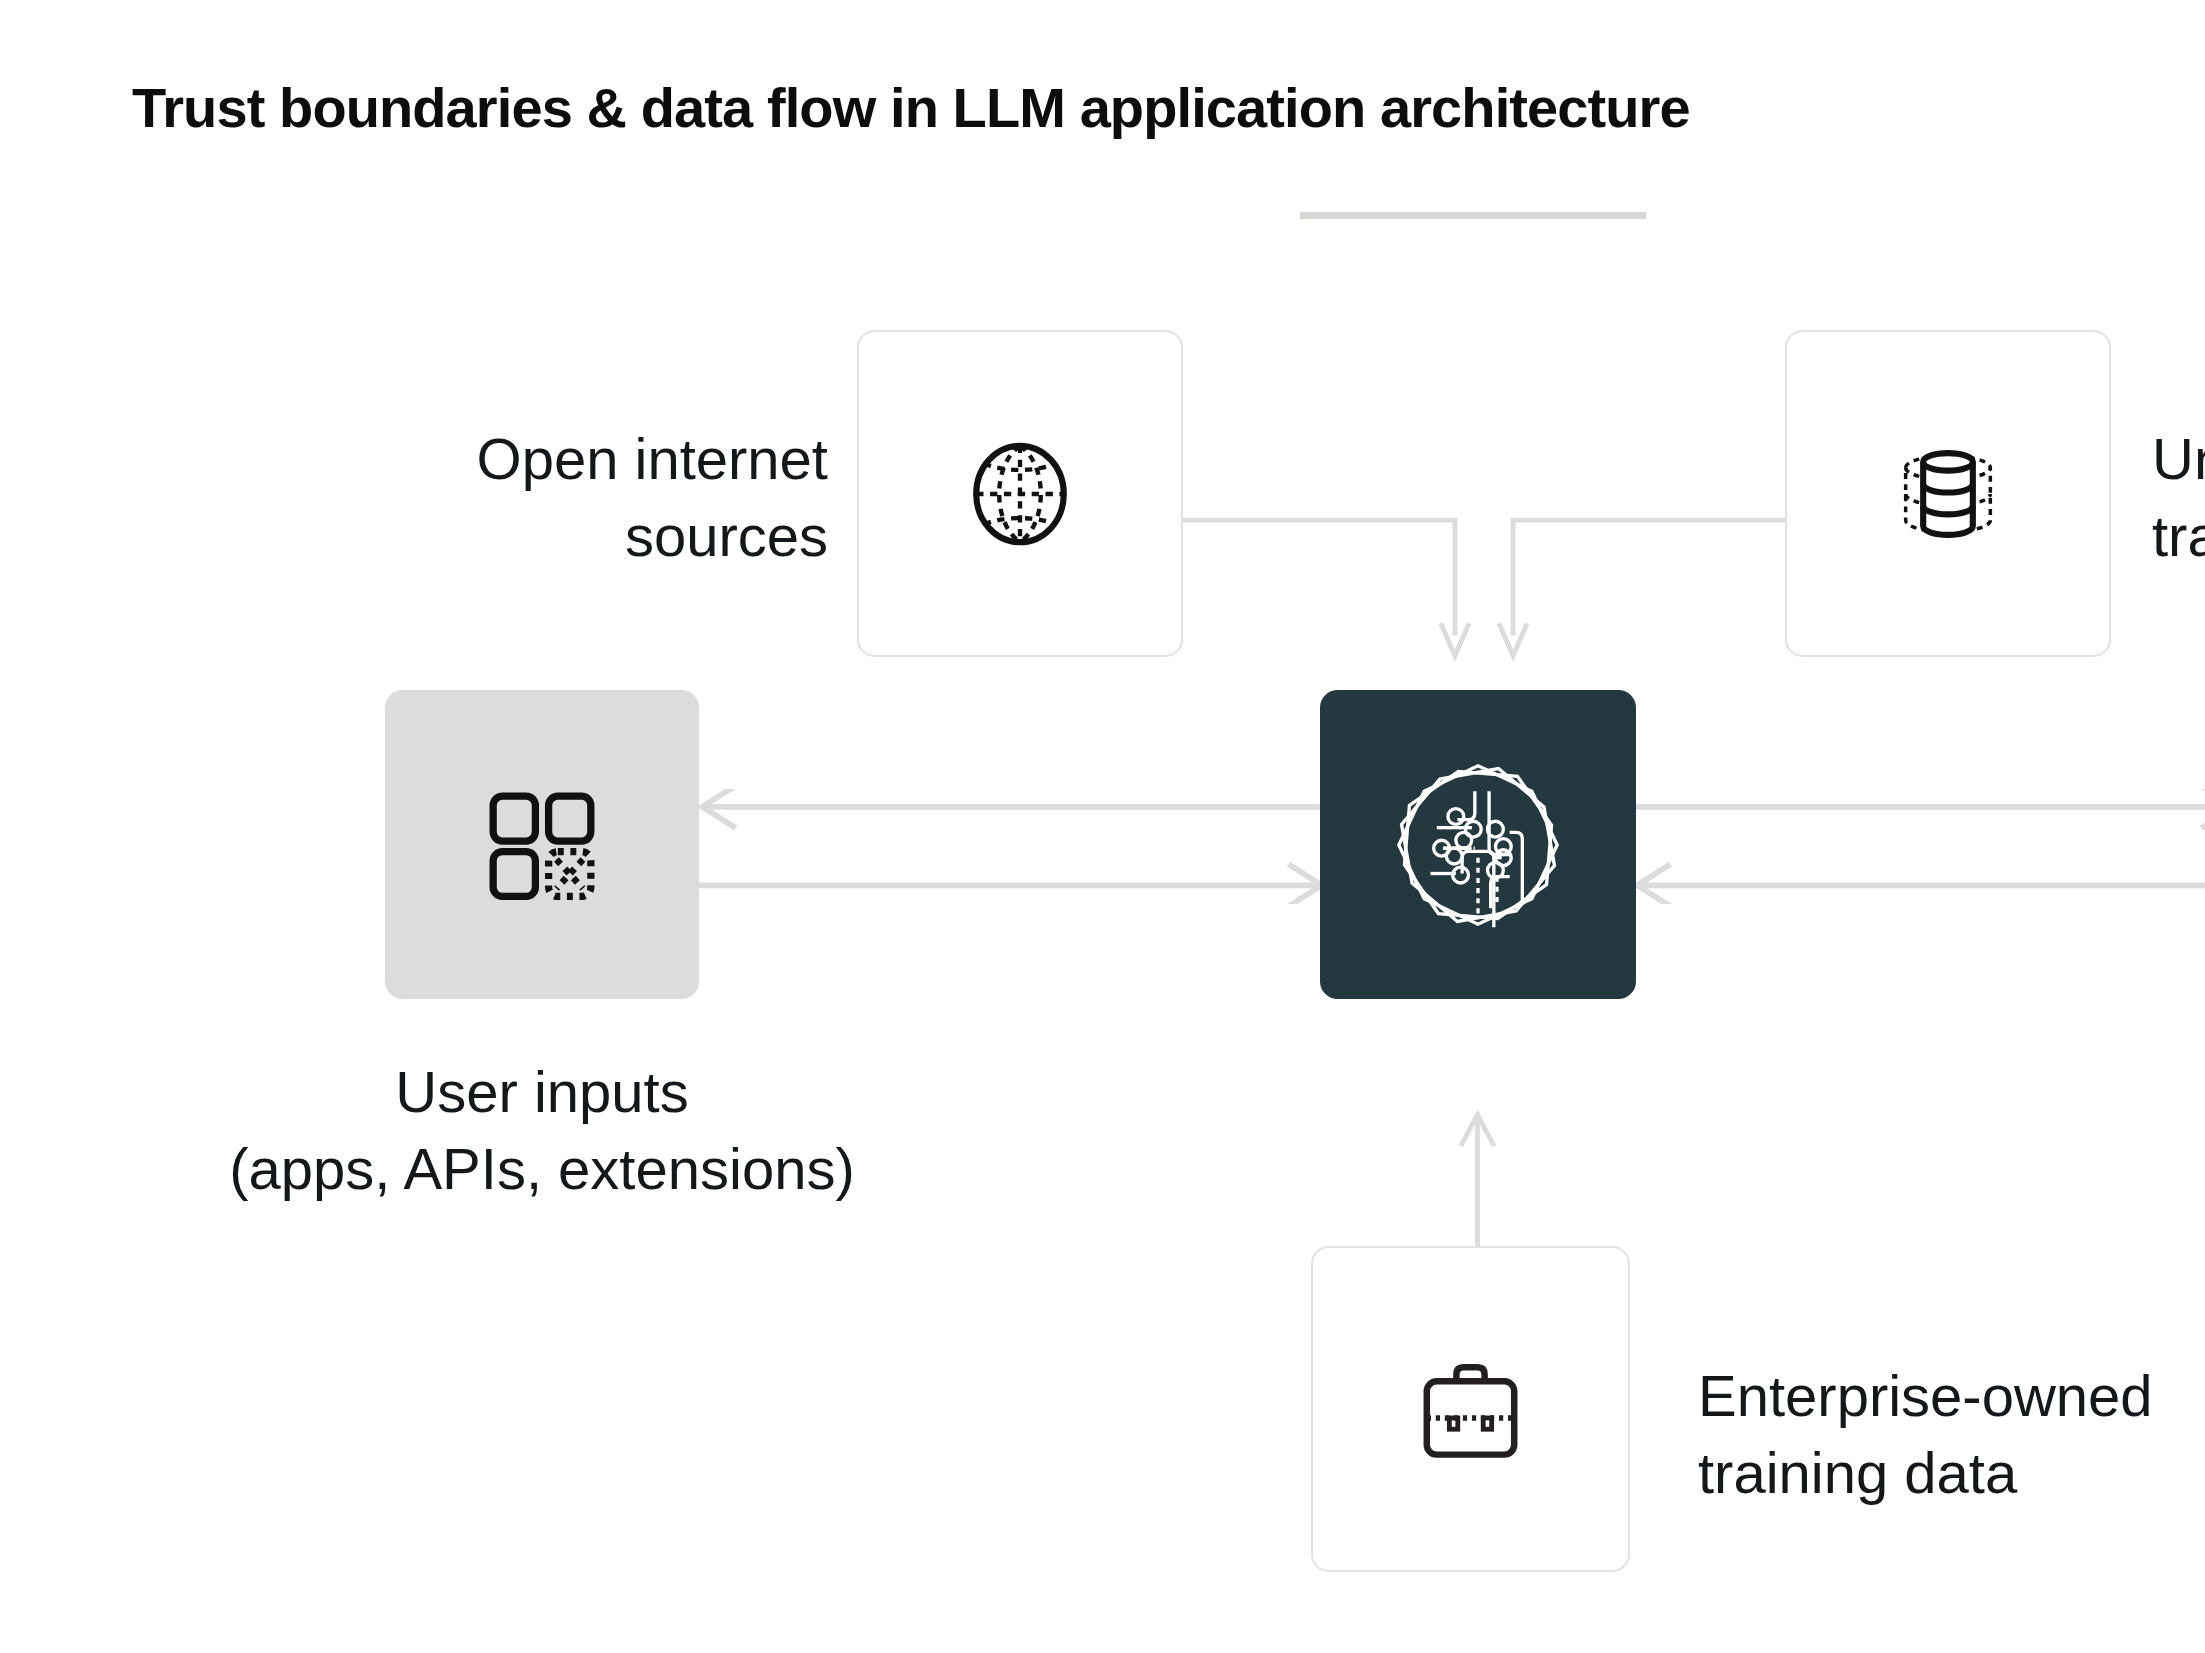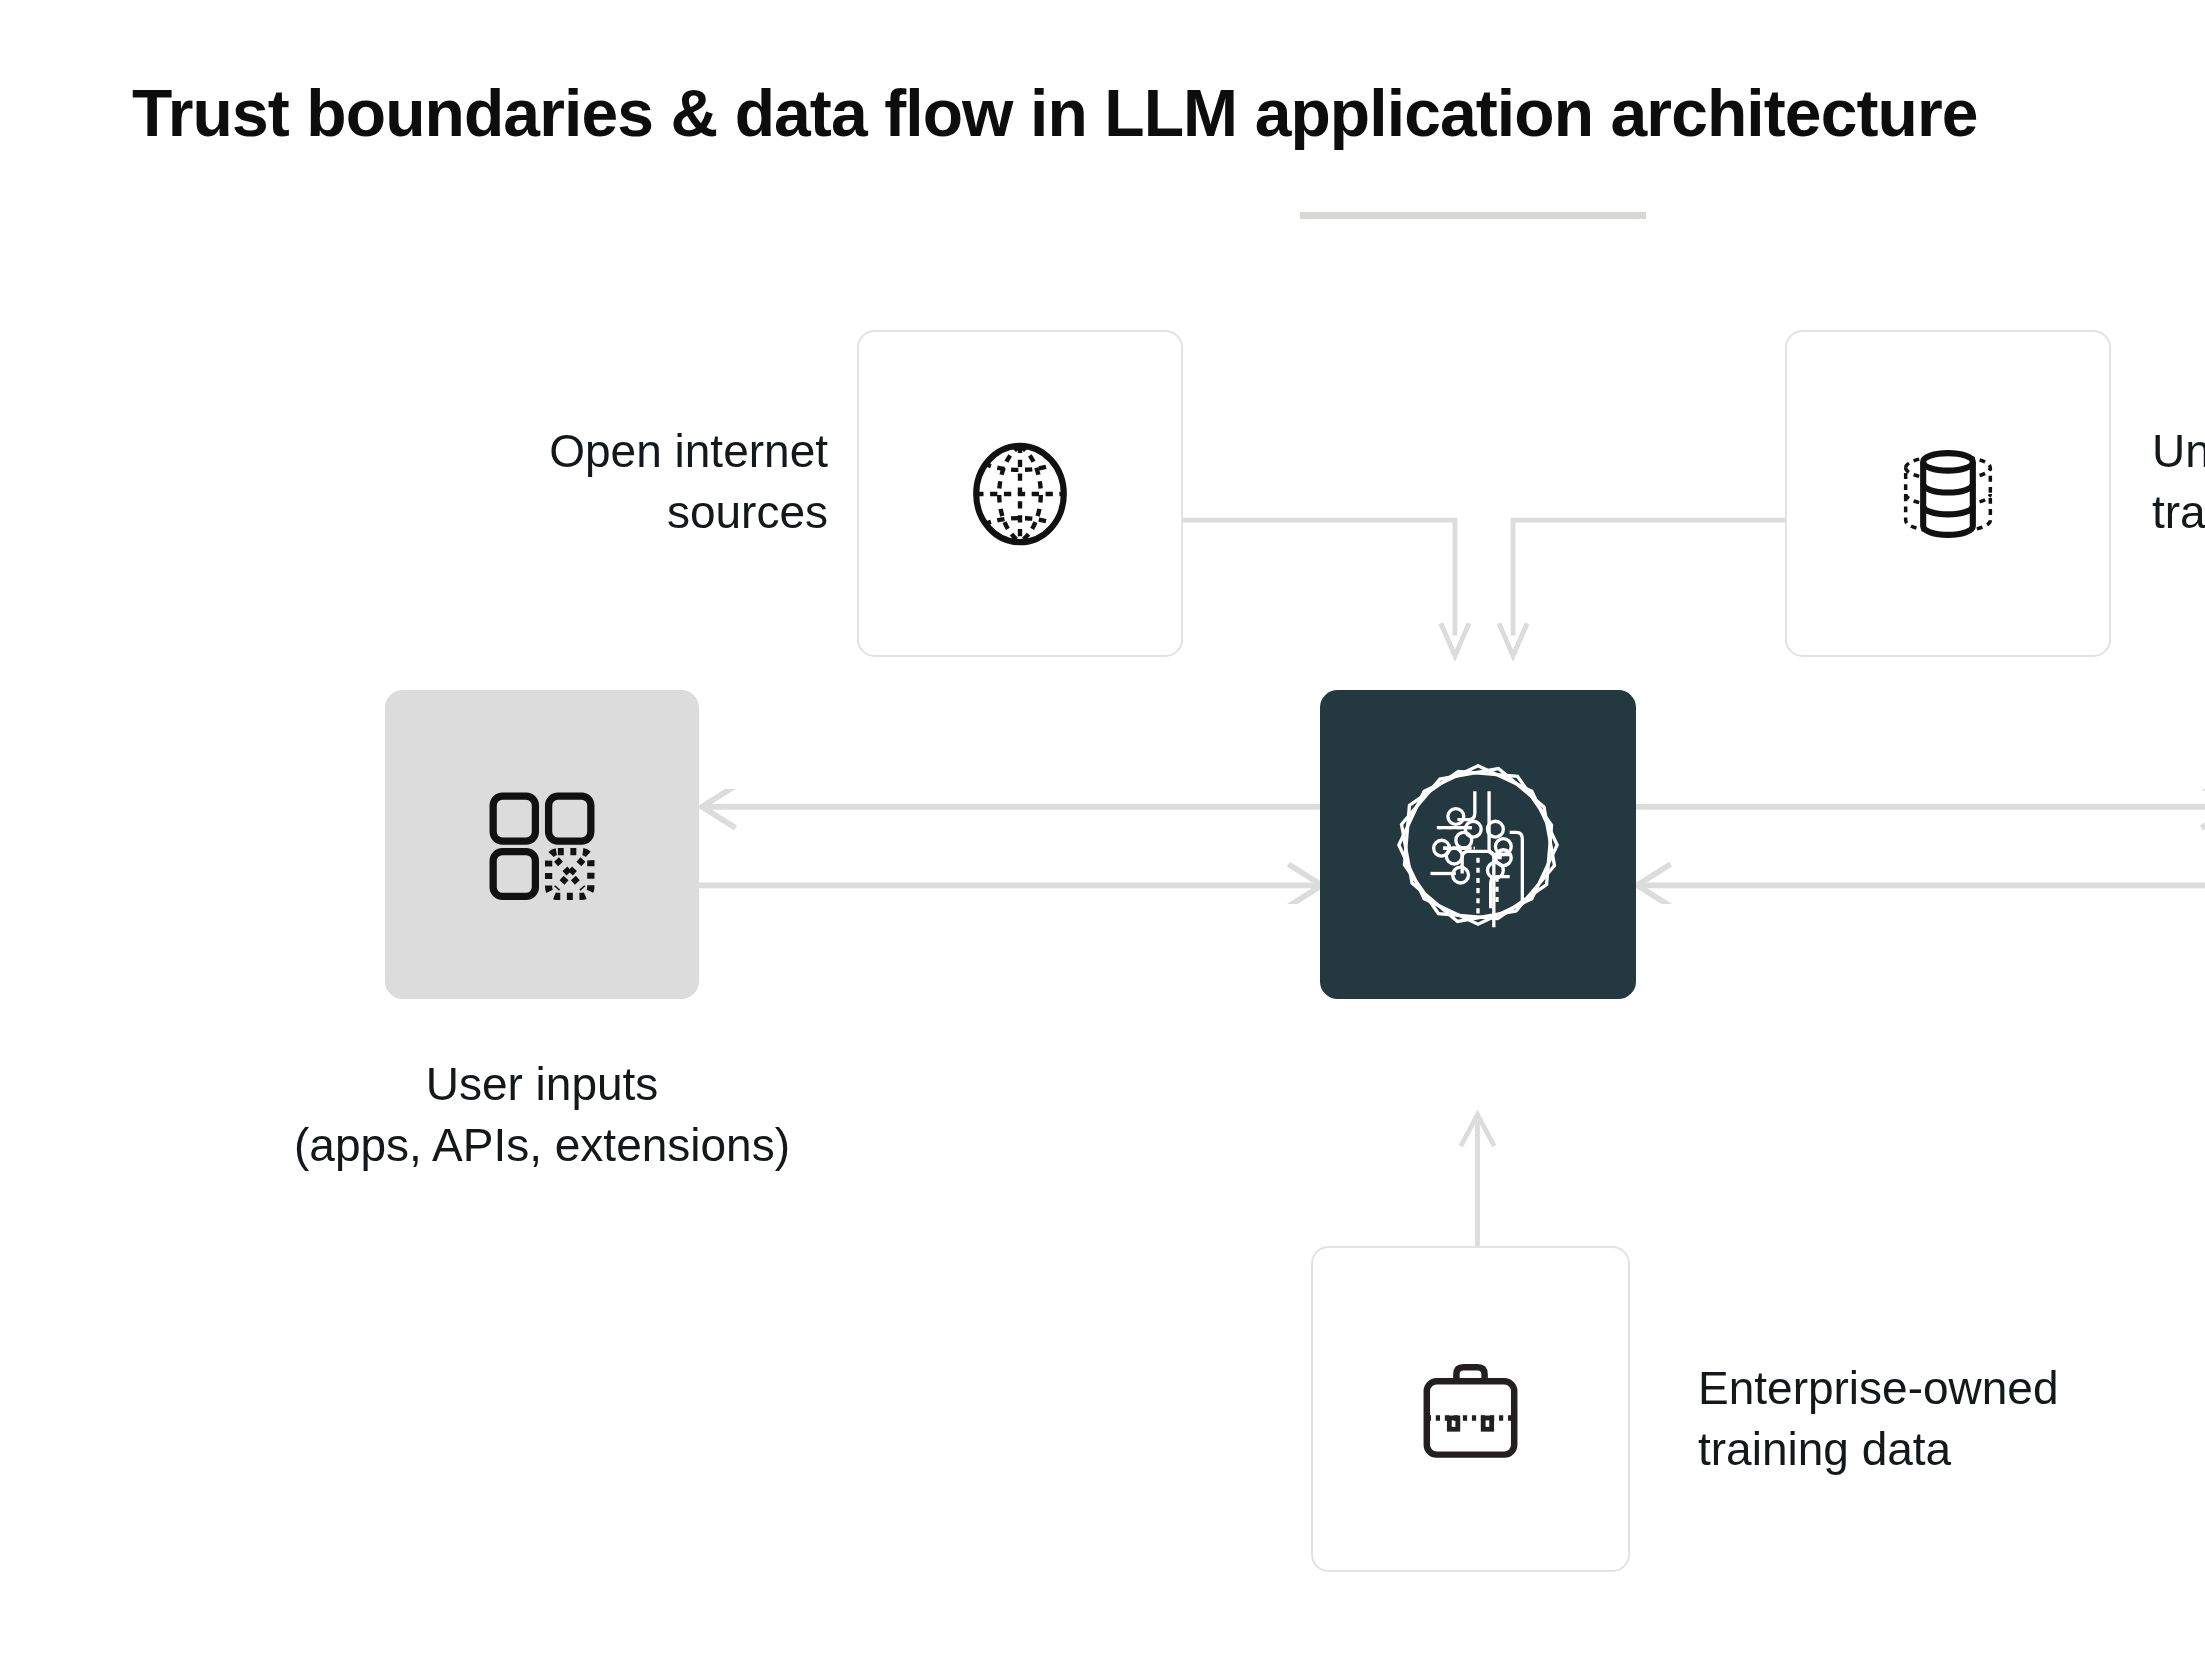--- a/index.html
+++ b/index.html
@@ -10,21 +10,21 @@
     color:#111111;
     overflow:hidden;
     position:relative;
   }
   #stage{position:absolute;inset:0;}
 
   
   .title{
     position:absolute;
     left:132px; top:75px;
-    font-size:66px;
+    font-size:56px;
     font-weight:bold;
     letter-spacing:-0.9px;
     color:#0d0d0d;
     white-space:nowrap;
   }
   .title-rule{
     position:absolute;
     left:1300px; top:212px;
     width:346px; height:6.6px;
     background:#d9d7d4;
@@ -55,21 +55,21 @@
   
   #node-internet   {left:857px; top:330px;  width:326px;  height:327px;}
   #node-training   {left:1785px; top:330px;  width:326px;  height:327px;}
   #node-userinputs {left:385px;  top:690px; width:314px;  height:309px;}
   #node-llm        {left:1320px; top:690px; width:316px;  height:309px;}
   #node-enterprise {left:1311px; top:1246px; width:319px;  height:326px;}
 
   
   .label{
     position:absolute;
-    font-size:46px;
+    font-size:58px;
     line-height:1.32;
     color:#14181a;
     white-space:pre-line;
   }
   .label-bold{font-weight:bold;}
   .label-right{text-align:right;}
   .label-left{text-align:left;}
   .label-center{text-align:center;}
 
   #label-internet   {right:2113px; top:421px;  width:640px;}

